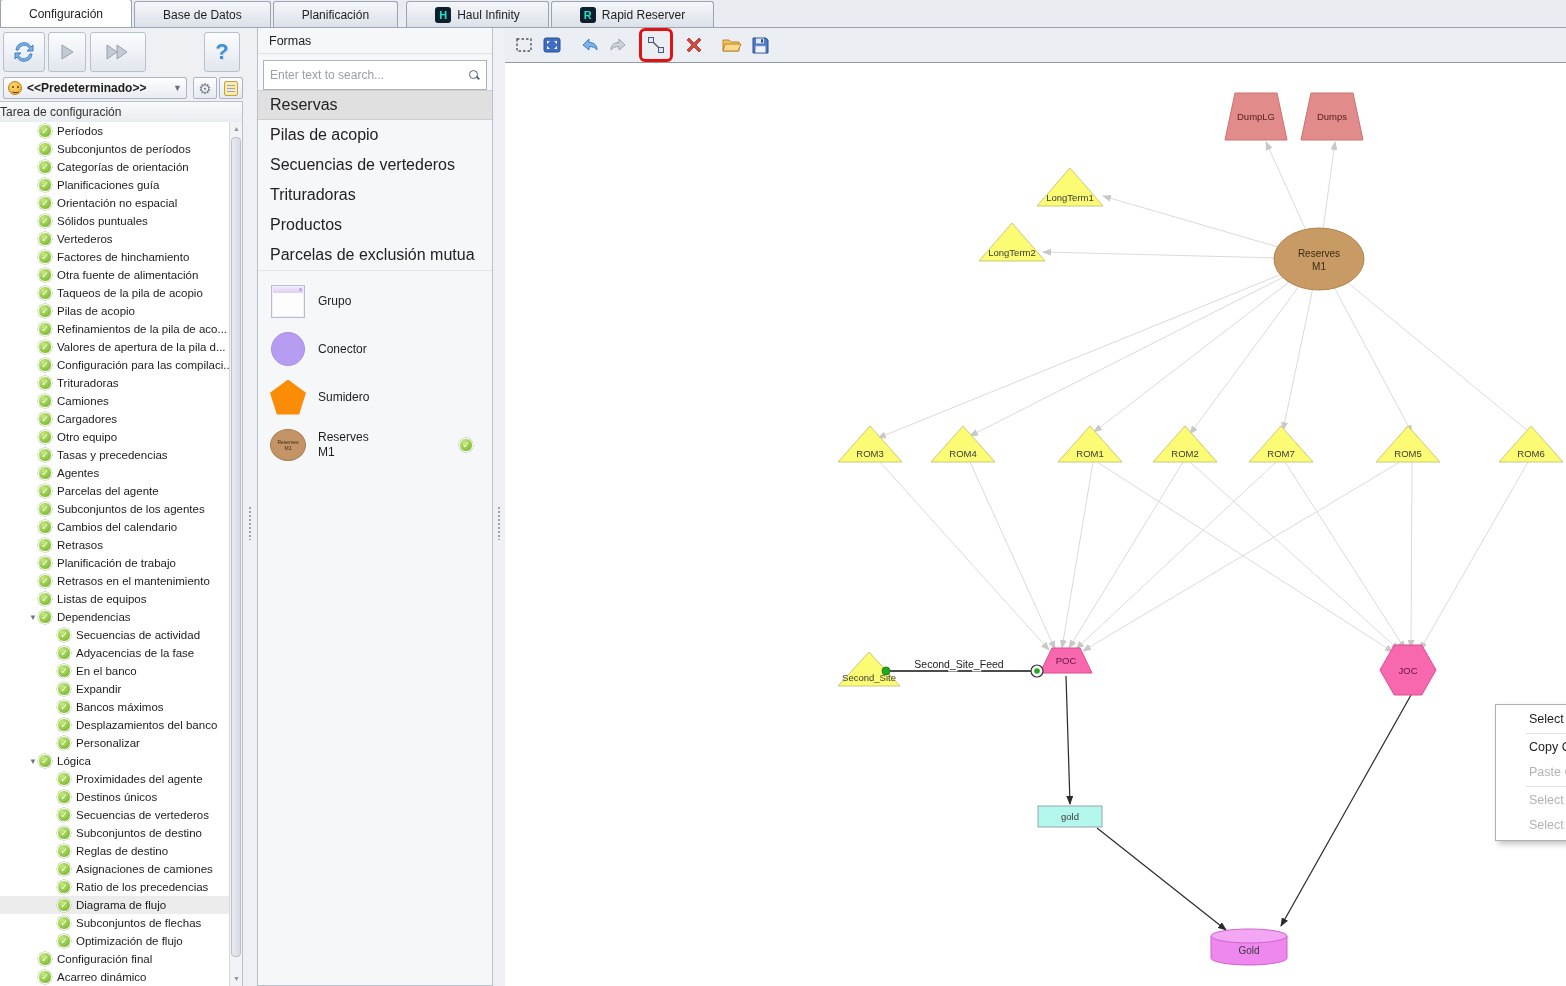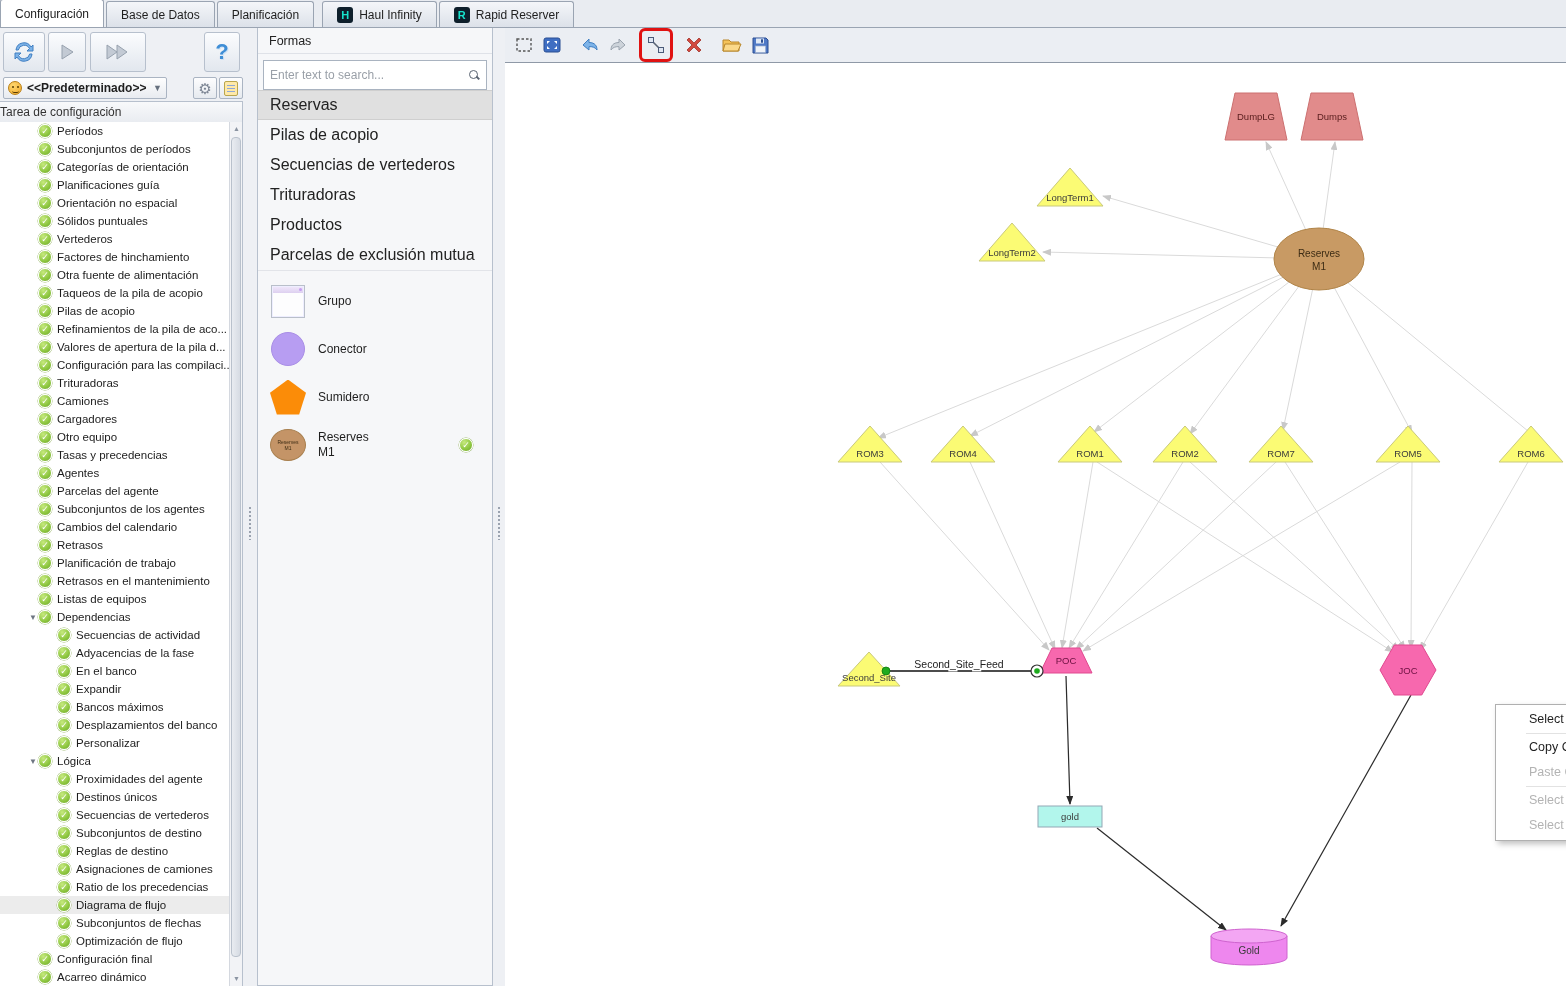--- a/index.html
+++ b/index.html
@@ -2,31 +2,31 @@
 <html><head>
 <meta charset="utf-8">
 <style>
   * { margin:0; padding:0; box-sizing:border-box; }
   html,body { width:1566px; height:986px; overflow:hidden; }
   body { font-family:"Liberation Sans", sans-serif; font-size:12px; background:#eef0f4; color:#1e1e1e; }
   #app { position:relative; width:1566px; height:986px; background:#eef0f4; }
 
   
   #tabbar { position:absolute; left:0; top:0; width:1566px; height:28px; background:#e9ecf1; border-bottom:1px solid #9aa4b2; display:flex; align-items:flex-end; }
-  .tab { height:26px; display:flex; align-items:center; gap:6px; padding:0 14px; border:1px solid #9aa4b2; border-bottom:none; background:linear-gradient(#f4f6f9,#dce1e9); margin-right:2px; border-radius:3px 3px 0 0; cursor:default; white-space:nowrap; }
+  .tab { height:26px; display:flex; align-items:center; gap:6px; padding:0 28px; border:1px solid #9aa4b2; border-bottom:none; background:linear-gradient(#f4f6f9,#dce1e9); margin-right:2px; border-radius:3px 3px 0 0; cursor:default; white-space:nowrap; }
   .tab.active { background:#fff; height:28px; font-weight:normal; position:relative; z-index:2; }
   .tab .applogo { width:16px; height:16px; border-radius:3px; background:#0e1f2b; color:#17e3cc; font-weight:bold; font-size:11px; display:flex; align-items:center; justify-content:center; }
   .tabgap { width:6px; }
 
   
   #leftpanel { position:absolute; left:0; top:28px; width:243px; height:958px; background:#eef0f4; }
   #lefttoolbar { position:absolute; left:0; top:2px; width:243px; height:44px; }
   .bigbtn { position:absolute; top:2px; height:40px; border:1px solid #b7c0cd; border-radius:3px; background:linear-gradient(#fbfcfe,#e2e7ee); display:flex; align-items:center; justify-content:center; }
   #presetrow { position:absolute; left:0; top:47px; width:243px; height:26px; }
-  #presetdd { position:absolute; left:3px; top:2px; width:164px; height:22px; background:linear-gradient(#fefefe,#e8ebf0); border:1px solid #aab4c2; border-radius:2px; display:flex; align-items:center; gap:5px; padding:0 4px; font-weight:bold; font-size:12px; }
+  #presetdd { position:absolute; left:3px; top:2px; width:184px; height:22px; background:linear-gradient(#fefefe,#e8ebf0); border:1px solid #aab4c2; border-radius:2px; display:flex; align-items:center; gap:5px; padding:0 4px; font-weight:bold; font-size:12px; }
   #presetdd .arrow { margin-left:auto; color:#66707e; font-size:9px; }
   .smallbtn { position:absolute; top:2px; width:24px; height:22px; border:1px solid #aab4c2; border-radius:2px; background:linear-gradient(#fdfdfe,#e6eaef); display:flex; align-items:center; justify-content:center; }
   .smiley { width:14px; height:14px; border-radius:50%; background:radial-gradient(circle at 35% 30%, #ffd76e, #f0a92b); border:1px solid #b97f14; position:relative; }
   .smiley:before { content:""; position:absolute; left:3px; top:4px; width:2px; height:2px; background:#5a3c00; border-radius:50%; box-shadow:5px 0 0 #5a3c00; }
   .smiley:after { content:""; position:absolute; left:3px; top:7px; width:7px; height:3px; border-bottom:1.5px solid #5a3c00; border-radius:50%; }
   .gear { color:#7d8694; font-size:15px; line-height:1; }
   .noteic { width:14px; height:15px; background:#ffe9a8; border:1px solid #b9a54e; border-radius:2px; position:relative; }
   .noteic:before { content:""; position:absolute; left:2px; top:3px; width:8px; height:1px; background:#8fa8d8; box-shadow:0 3px 0 #8fa8d8, 0 6px 0 #8fa8d8; }
 
   #treeheader { position:absolute; left:0; top:73px; width:243px; height:22px; background:linear-gradient(#f8f9fb,#e9ecf1); border:1px solid #b7c0cd; border-left:none; display:flex; align-items:center; color:#333; }

